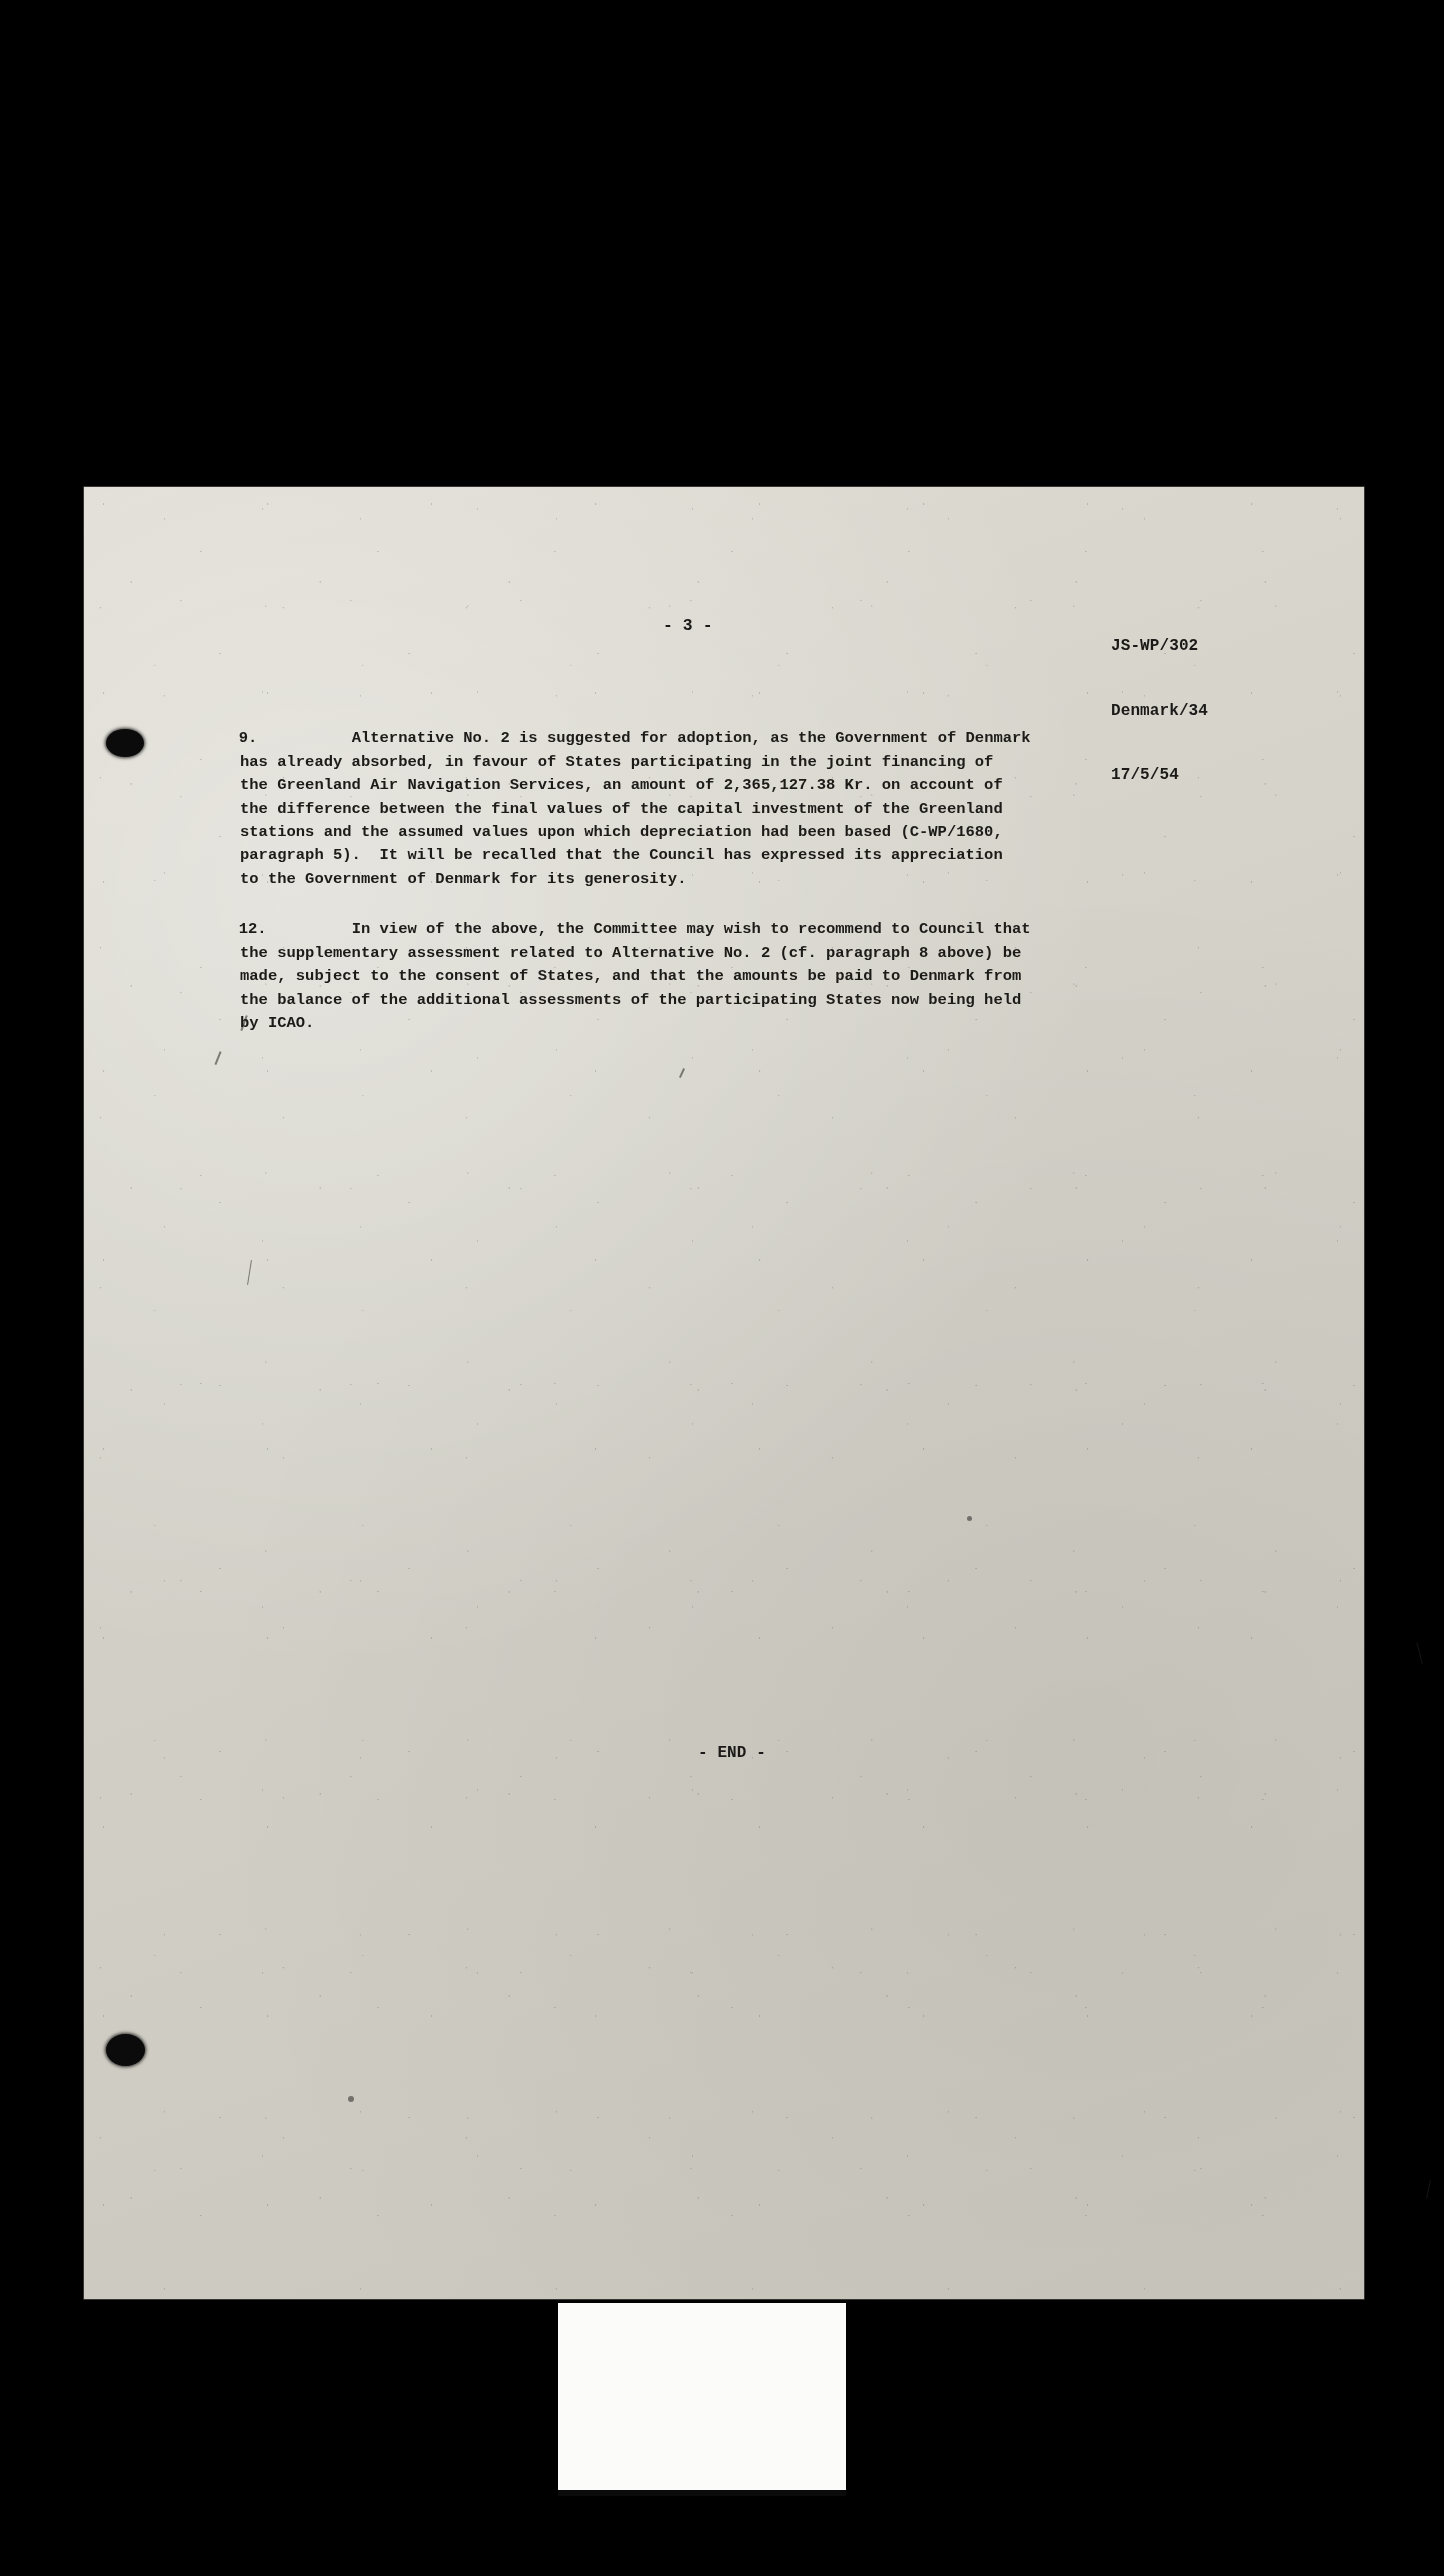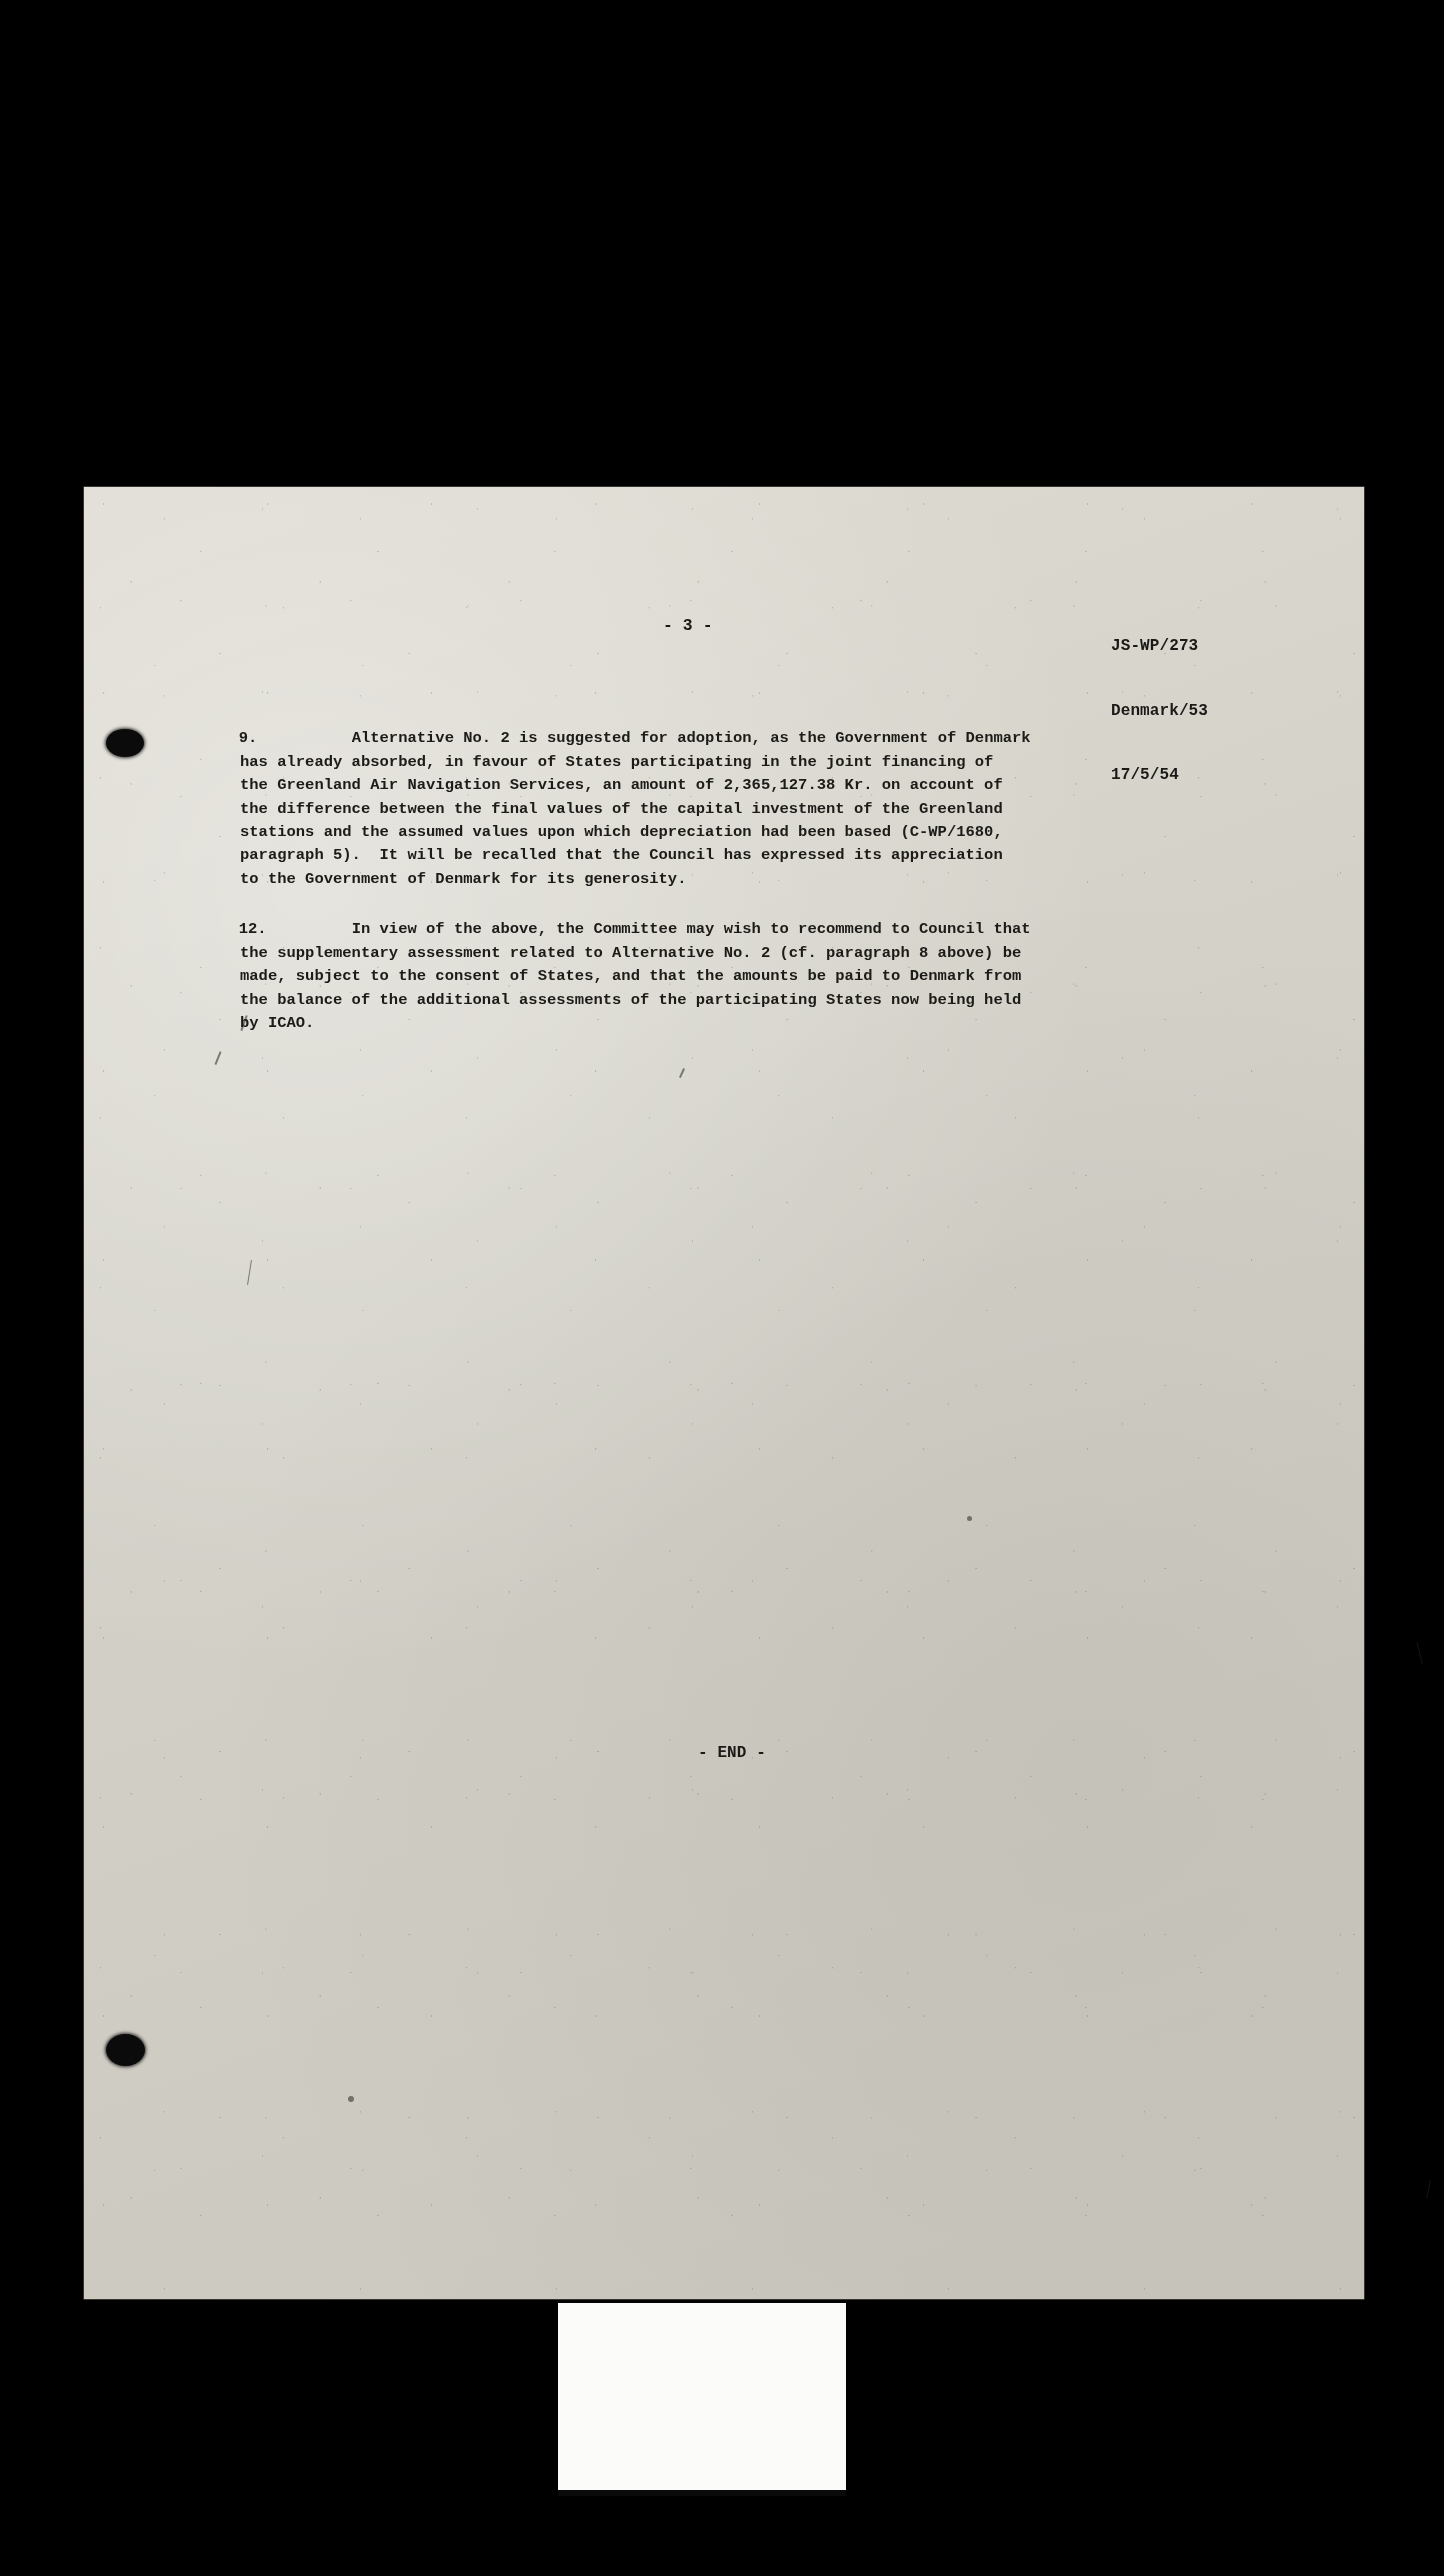--- a/index.html
+++ b/index.html
@@ -160,22 +160,22 @@
     <div class="stray" id="stray-4"></div>
     <div class="stray" id="stray-5"></div>
     <div class="stray" id="stray-6"></div>
     <div class="stray" id="stray-7"></div>
     <div class="stray" id="stray-8"></div>
   </div>
 
   <div class="typed" id="page-number">- 3 -</div>
 
   <div class="typed" id="doc-ref">
-    <div>JS-WP/273</div>
-    <div>Denmark/53</div>
+    <div>JS-WP/302</div>
+    <div>Denmark/34</div>
     <div>17/5/54</div>
   </div>
 
   <div class="para" id="para-9">
     <span class="num">9.</span><span>        Alternative No. 2 is suggested for adoption, as the Government of Denmark
 has already absorbed, in favour of States participating in the joint financing of
 the Greenland Air Navigation Services, an amount of 2,365,127.38 Kr. on account of
 the difference between the final values of the capital investment of the Greenland
 stations and the assumed values upon which depreciation had been based (C-WP/1680,
 paragraph 5).  It will be recalled that the Council has expressed its appreciation

